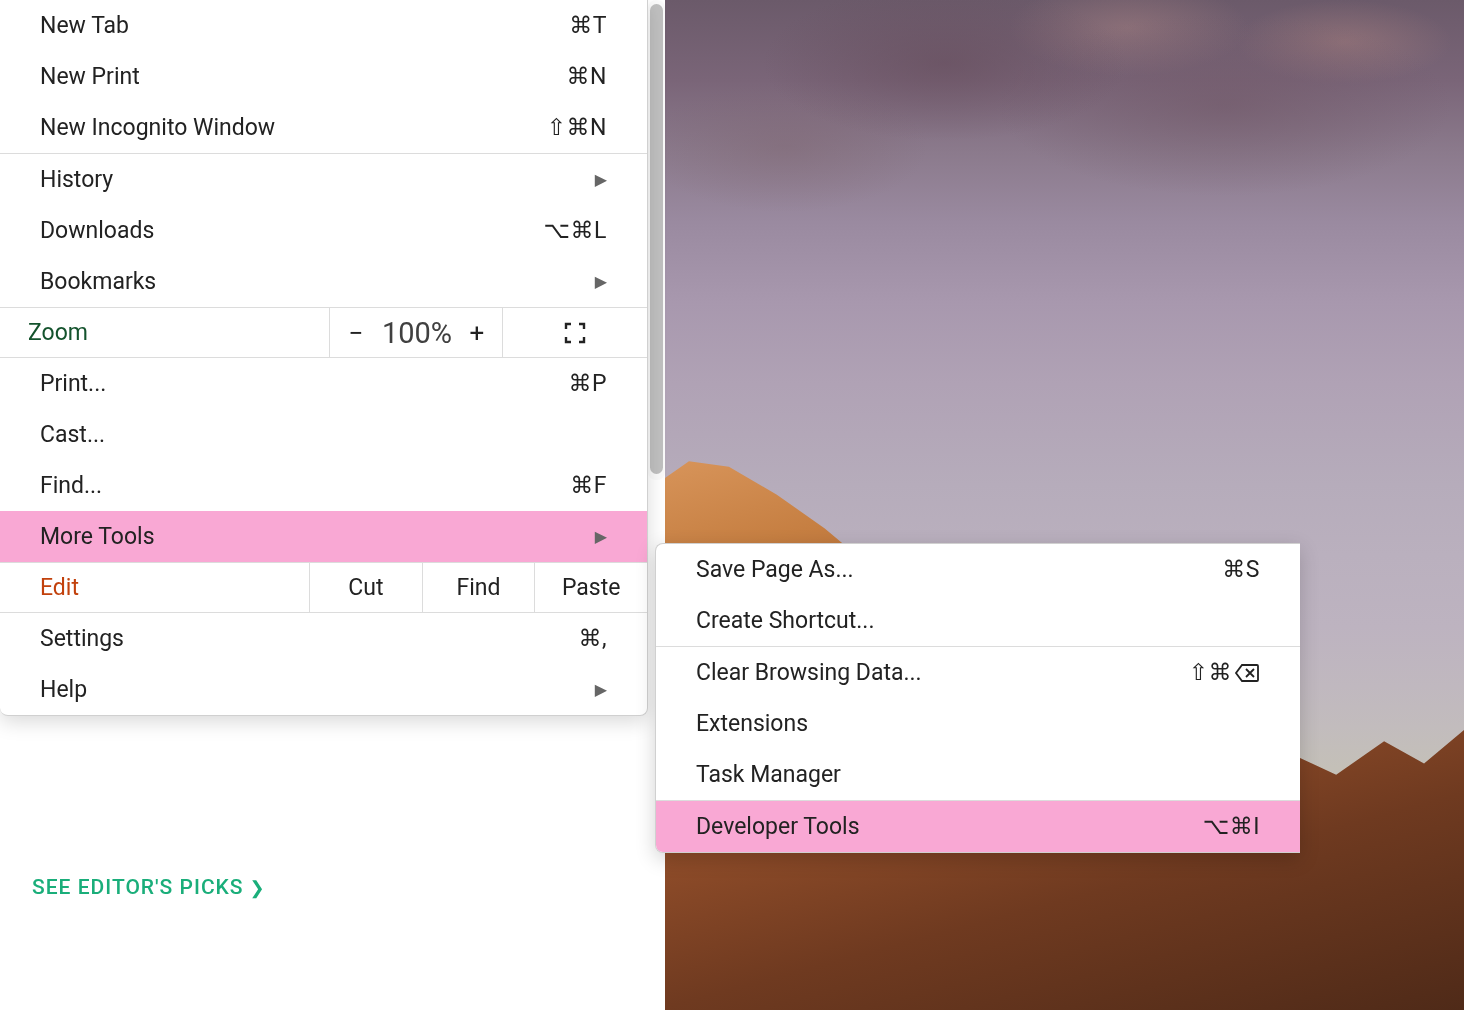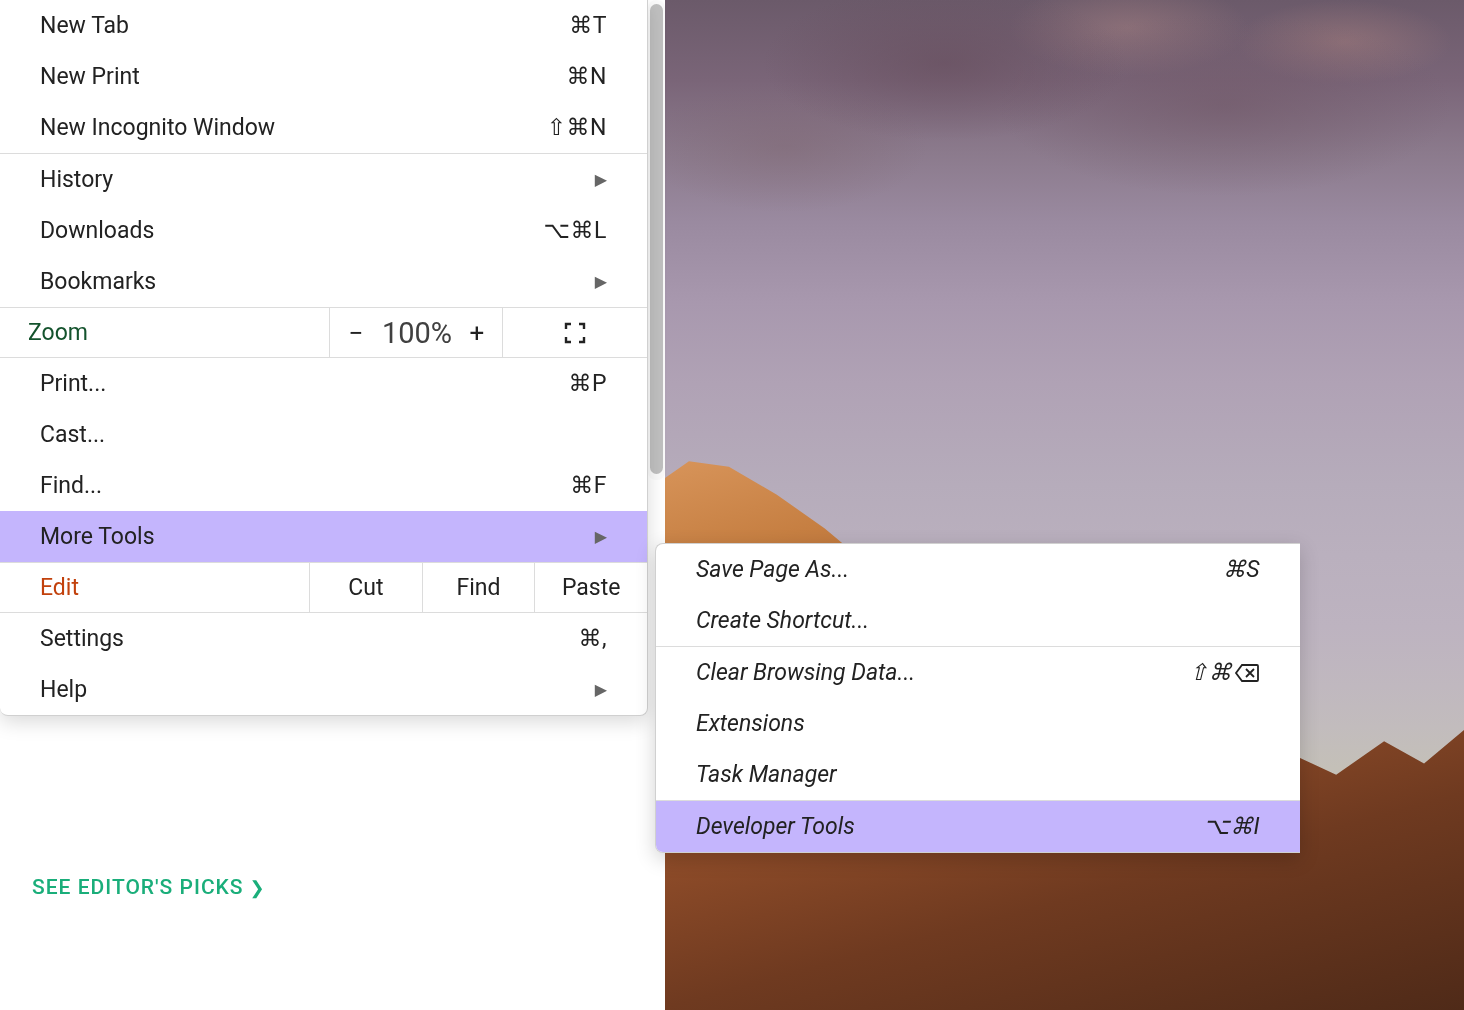--- a/index.html
+++ b/index.html
@@ -100,21 +100,21 @@
     .menu-row {
       display: flex;
       align-items: center;
       height: 51px;
       padding: 0 40px;
       font-size: 23px;
       color: #222;
       cursor: default;
     }
     .menu-row.hover {
-      background: #c4b5fd;
+      background: #f9a8d4;
     }
     .menu-label {
       flex: 1;
     }
     .shortcut {
       color: #222;
       font-size: 23px;
       letter-spacing: 0.5px;
     }
     .submenu-arrow {
@@ -205,21 +205,20 @@
       position: absolute;
       left: 655px;
       top: 543px;
       width: 645px;
       background: #ffffff;
       border: 1px solid #d0d0d0;
       border-right: none;
       border-radius: 8px 0 0 8px;
       box-shadow: 0 6px 20px rgba(0,0,0,0.18);
       overflow: hidden;
-      font-style: italic;
     }
     .sub-menu .menu-row {
       height: 51px;
       padding: 0 40px;
     }
     .sub-menu .shortcut {
       display: flex;
       align-items: center;
       gap: 2px;
     }

